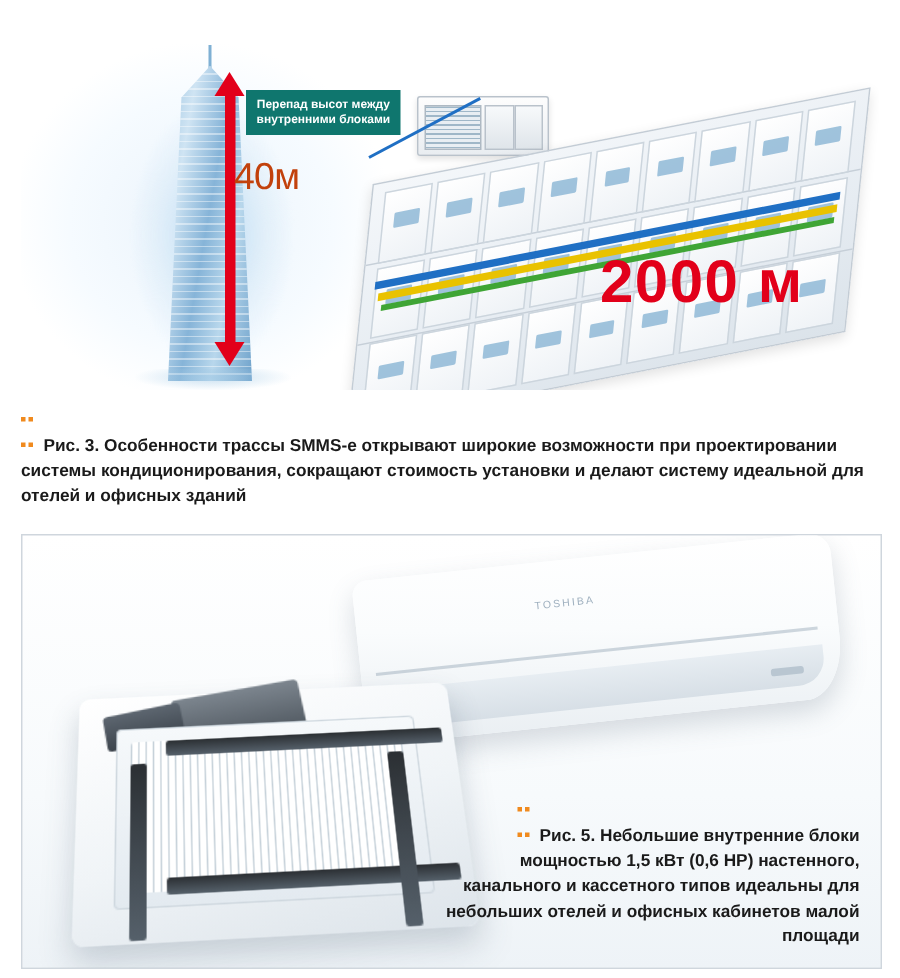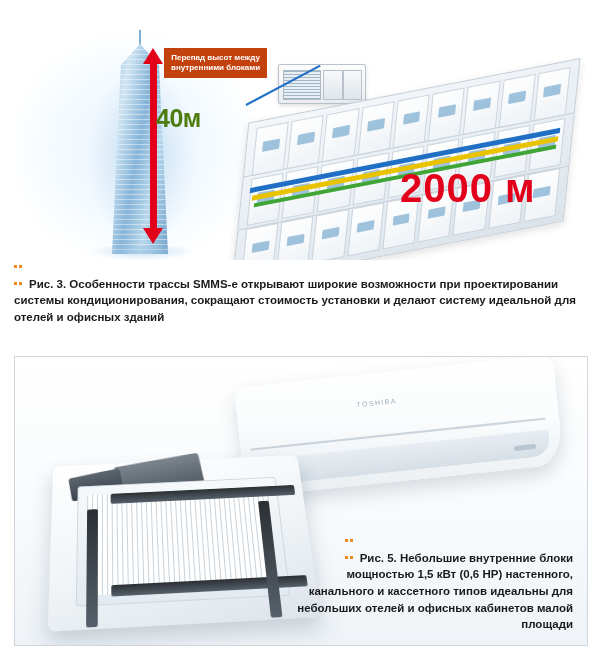--- a/index.html
+++ b/index.html
@@ -106,30 +106,30 @@
     width: 0; height: 0;
     border-left: 10px solid transparent;
     border-right: 10px solid transparent;
     border-top: 16px solid #e2001a;
   }
   .arrow-label {
     position: absolute;
     left: 142px;
     top: 96px;
     font-size: 25px;
-    font-weight: bold;
-    color: #4d7c0f;
+    font-weight: normal;
+    color: #c2410c;
     letter-spacing: -0.5px;
     white-space: nowrap;
   }
   .callout-red {
     position: absolute;
     left: 150px;
-    top: 40px;
-    background: #c2410c;
+    top: 52px;
+    background: #0f766e;
     color: #ffffff;
     font-size: 8px;
     font-weight: bold;
     line-height: 1.25;
     padding: 5px 7px;
     text-align: center;
     white-space: nowrap;
   }
 
   
@@ -269,21 +269,21 @@
     line-height: 1.35;
     padding: 6px 10px;
     text-align: center;
     white-space: nowrap;
   }
 
   
   .caption3 {
     position: absolute;
     left: 14px;
-    top: 258px;
+    top: 272px;
     width: 574px;
     font-size: 11.5px;
     line-height: 1.45;
     color: #1a1a1a;
     font-weight: bold;
   }
   .cap-dots {
     display: inline-block;
     vertical-align: 1px;
     margin-right: 5px;

